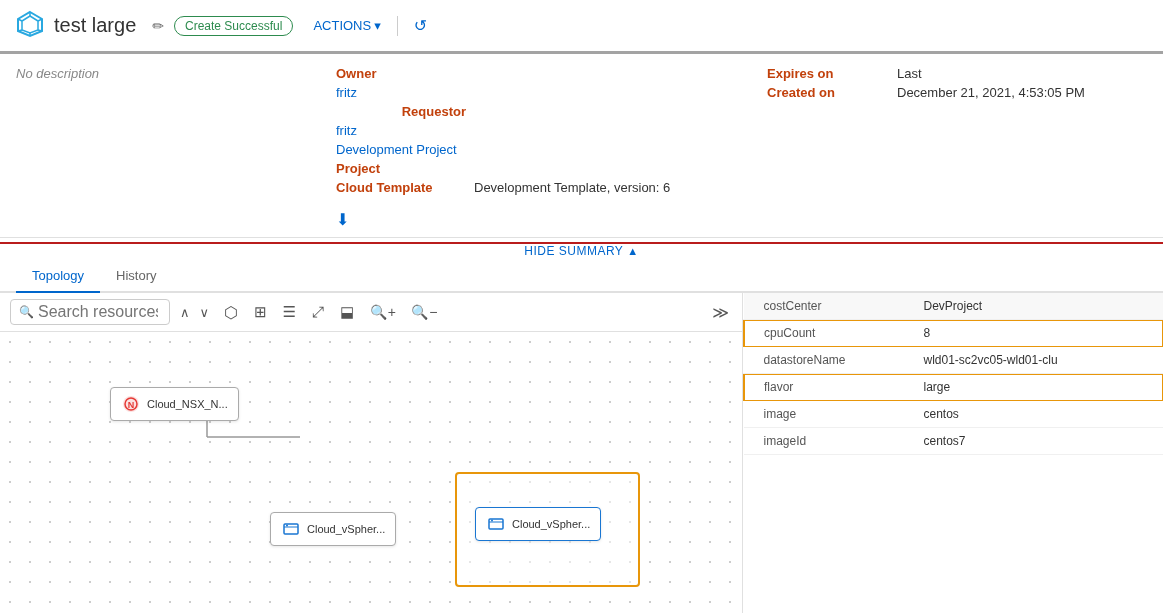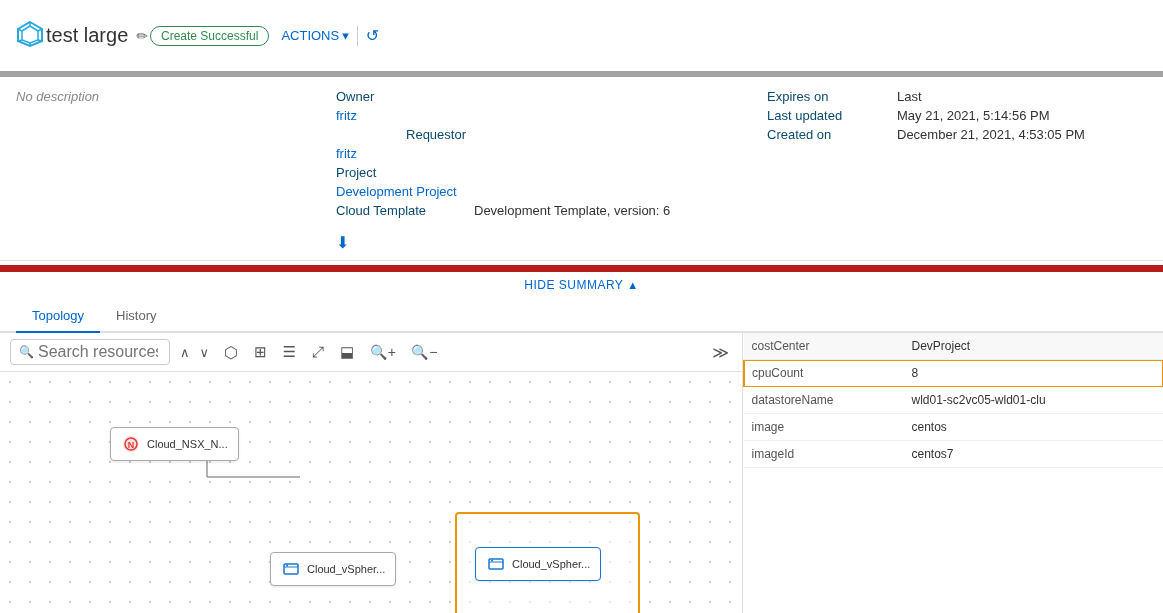--- a/index.html
+++ b/index.html
@@ -1,39 +1,39 @@
 <!DOCTYPE html>
 <html><head>
   <meta charset="utf-8">
   <style>
     * { box-sizing: border-box; margin: 0; padding: 0; }
     body { font-family: -apple-system, BlinkMacSystemFont, 'Segoe UI', Arial, sans-serif; font-size: 13px; color: #333; background: #fff; width: 1163px; height: 613px; overflow: hidden; }
 
     
-    .header { display: flex; align-items: center; padding: 20px 16px; border-bottom: 6px solid #a3a3a3; gap: 2px; }
+    .header { display: flex; align-items: center; padding: 10px 16px; border-bottom: 3px solid #a3a3a3; gap: 10px; }
     .app-title { font-size: 20px; font-weight: 400; color: #333; margin-right: 6px; }
     .edit-icon { color: #666; cursor: pointer; font-size: 14px; }
     .status-badge { border: 1.5px solid #2d8b4e; color: #2d8b4e; border-radius: 12px; padding: 2px 10px; font-size: 12px; font-weight: 500; }
     .actions-btn { color: #0066cc; font-size: 13px; cursor: pointer; display: flex; align-items: center; gap: 3px; margin-left: 10px; }
     .divider-v { width: 1px; height: 20px; background: #ccc; margin: 0 6px; }
     .refresh-icon { color: #0066cc; cursor: pointer; font-size: 14px; }
 
     
     .summary { padding: 12px 16px 8px; border-bottom: 1px solid #e0e0e0; display: flex; gap: 0; }
     .summary-left { width: 280px; }
     .no-description { color: #888; font-style: italic; font-size: 13px; }
     .summary-middle { flex: 1; padding-left: 40px; }
     .summary-right { width: 380px; }
     .summary-row { display: flex; margin-bottom: 4px; align-items: baseline; }
-    .summary-label { color: #0c4a6e; font-weight: 400; width: 130px; flex-shrink: 0; font-size: 13px; }
+    .summary-label { color: #c2410c; font-weight: 700; width: 130px; flex-shrink: 0; font-size: 13px; }
     .summary-value { color: #333; font-size: 13px; }
     .summary-value.link { color: #0066cc; cursor: pointer; }
     .cloud-template-row { display: flex; align-items: baseline; margin-bottom: 15px; }
     .download-icon { color: #0066cc; cursor: pointer; font-size: 16px; display: block; margin-top: 4px; }
-    .hide-summary { text-align: center; padding: 6px; color: #0066cc; font-size: 12px; font-weight: 500; cursor: pointer; text-transform: uppercase; letter-spacing: 0.5px; display: flex; align-items: center; justify-content: center; gap: 4px; border-top: 7px solid #b91c1c; margin-top: 4px; }
+    .hide-summary { text-align: center; color: #0066cc; font-size: 12px; font-weight: 500; cursor: pointer; text-transform: uppercase; letter-spacing: 0.5px; display: flex; align-items: center; justify-content: center; gap: 4px; border-top: 2px solid #b91c1c; margin-top: 4px; }
 
     
     .tabs { display: flex; border-bottom: 2px solid #e0e0e0; padding: 0 16px; background: #fff; }
     .tab { padding: 10px 16px 8px; font-size: 13px; cursor: pointer; color: #666; border-bottom: 2px solid transparent; margin-bottom: -2px; }
     .tab.active { color: #0066cc; border-bottom: 2px solid #0066cc; font-weight: 500; }
 
     
     .topology-area { display: flex; height: 340px; }
     .canvas-area { flex: 1; position: relative; border-right: 1px solid #e0e0e0; overflow: hidden; }
     .toolbar { display: flex; align-items: center; padding: 6px 10px; border-bottom: 1px solid #e0e0e0; gap: 6px; background: #fff; }
@@ -50,21 +50,21 @@
     .canvas-dots { position: absolute; inset: 0; background-image: radial-gradient(circle, #ccc 1px, transparent 1px); background-size: 20px 20px; }
 
     
     .node { position: absolute; border: 1px solid #aaa; border-radius: 4px; background: #fff; padding: 6px 10px; display: flex; align-items: center; gap: 6px; font-size: 12px; white-space: nowrap; cursor: pointer; box-shadow: 0 1px 3px rgba(0,0,0,0.1); }
     .node-container { position: absolute; border: 2px solid #e8960a; border-radius: 4px; background: rgba(255,255,255,0.5); }
     .node-icon { width: 20px; height: 20px; display: flex; align-items: center; justify-content: center; }
 
     
     .right-panel { width: 420px; overflow-y: auto; background: #fff; }
     .panel-table { width: 100%; border-collapse: collapse; }
-    .panel-table tr td { padding: 6px 8px; font-size: 12px; border-bottom: 1px solid #f0f0f0; vertical-align: middle; }
+    .panel-table tr td { padding: 6px 20px; font-size: 12px; border-bottom: 1px solid #f0f0f0; vertical-align: middle; }
     .panel-table tr td:first-child { color: #555; width: 160px; }
     .panel-table tr td:last-child { color: #333; }
     .panel-header td { font-weight: 500; color: #555; font-size: 12px; background: #f8f8f8; }
 
     
     .canvas-svg { position: absolute; inset: 0; pointer-events: none; }
   </style>
 </head>
 <body>
 
@@ -102,40 +102,36 @@
     </div>
     <div class="summary-row">
       <span class="summary-value link">fritz</span>
     </div>
     <div class="summary-row" style="margin-top:4px;text-align:right;">
       <span class="summary-label">Requestor</span>
     </div>
     <div class="summary-row">
       <span class="summary-value link">fritz</span>
     </div>
+    <div class="summary-row">
+      <span class="summary-value link">Development Project</span>
+    </div>
     <div class="summary-row" style="margin-top:4px;">
       <span class="summary-label">Project</span>
-    </div>
-    <div class="summary-row">
-      <span class="summary-value link">Development Project</span>
     </div>
     <div class="cloud-template-row" style="margin-top:4px;">
       <span class="summary-label">Cloud Template</span>
       <span class="summary-value" style="margin-left:8px;">Development Template, version: 6</span>
     </div>
     <span class="download-icon">⬇</span>
   </div>
   <div class="summary-right">
     <div class="summary-row">
       <span class="summary-label">Expires on</span>
       <span class="summary-value">Last</span>
-    </div>
-    <div class="summary-row">
-      <span class="summary-label">Last updated</span>
-      <span class="summary-value">May 21, 2021, 5:14:56 PM</span>
     </div>
     <div class="summary-row">
       <span class="summary-label">Created on</span>
       <span class="summary-value">December 21, 2021, 4:53:05 PM</span>
     </div>
   </div>
 </div>
 
 <div class="hide-summary">
   <span>HIDE SUMMARY</span>
@@ -235,20 +231,24 @@
       </thead>
       <tbody id="panel-rows">
       <tr style="outline: rgb(232, 150, 10) solid 1.5px; outline-offset: -1px;">
             <td style="border-top: 1.5px solid rgb(232, 150, 10); border-left: 1.5px solid rgb(232, 150, 10); border-bottom: 1.5px solid rgb(232, 150, 10);">cpuCount</td>
             <td style="border-top: 1.5px solid rgb(232, 150, 10); border-right: 1.5px solid rgb(232, 150, 10); border-bottom: 1.5px solid rgb(232, 150, 10);">8</td>
           </tr>
           <tr>
             <td>datastoreName</td>
             <td>wld01-sc2vc05-wld01-clu</td>
           </tr>
+          <tr style="outline: rgb(232, 150, 10) solid 1.5px; outline-offset: -1px;">
+            <td style="border-top: 1.5px solid rgb(232, 150, 10); border-left: 1.5px solid rgb(232, 150, 10); border-bottom: 1.5px solid rgb(232, 150, 10);">flavor</td>
+            <td style="border-top: 1.5px solid rgb(232, 150, 10); border-right: 1.5px solid rgb(232, 150, 10); border-bottom: 1.5px solid rgb(232, 150, 10);">large</td>
+          </tr>
           <tr>
             <td>image</td>
             <td>centos</td>
           </tr>
           <tr>
             <td>imageId</td>
             <td>centos7</td>
           </tr>
         </tbody>
     </table>

